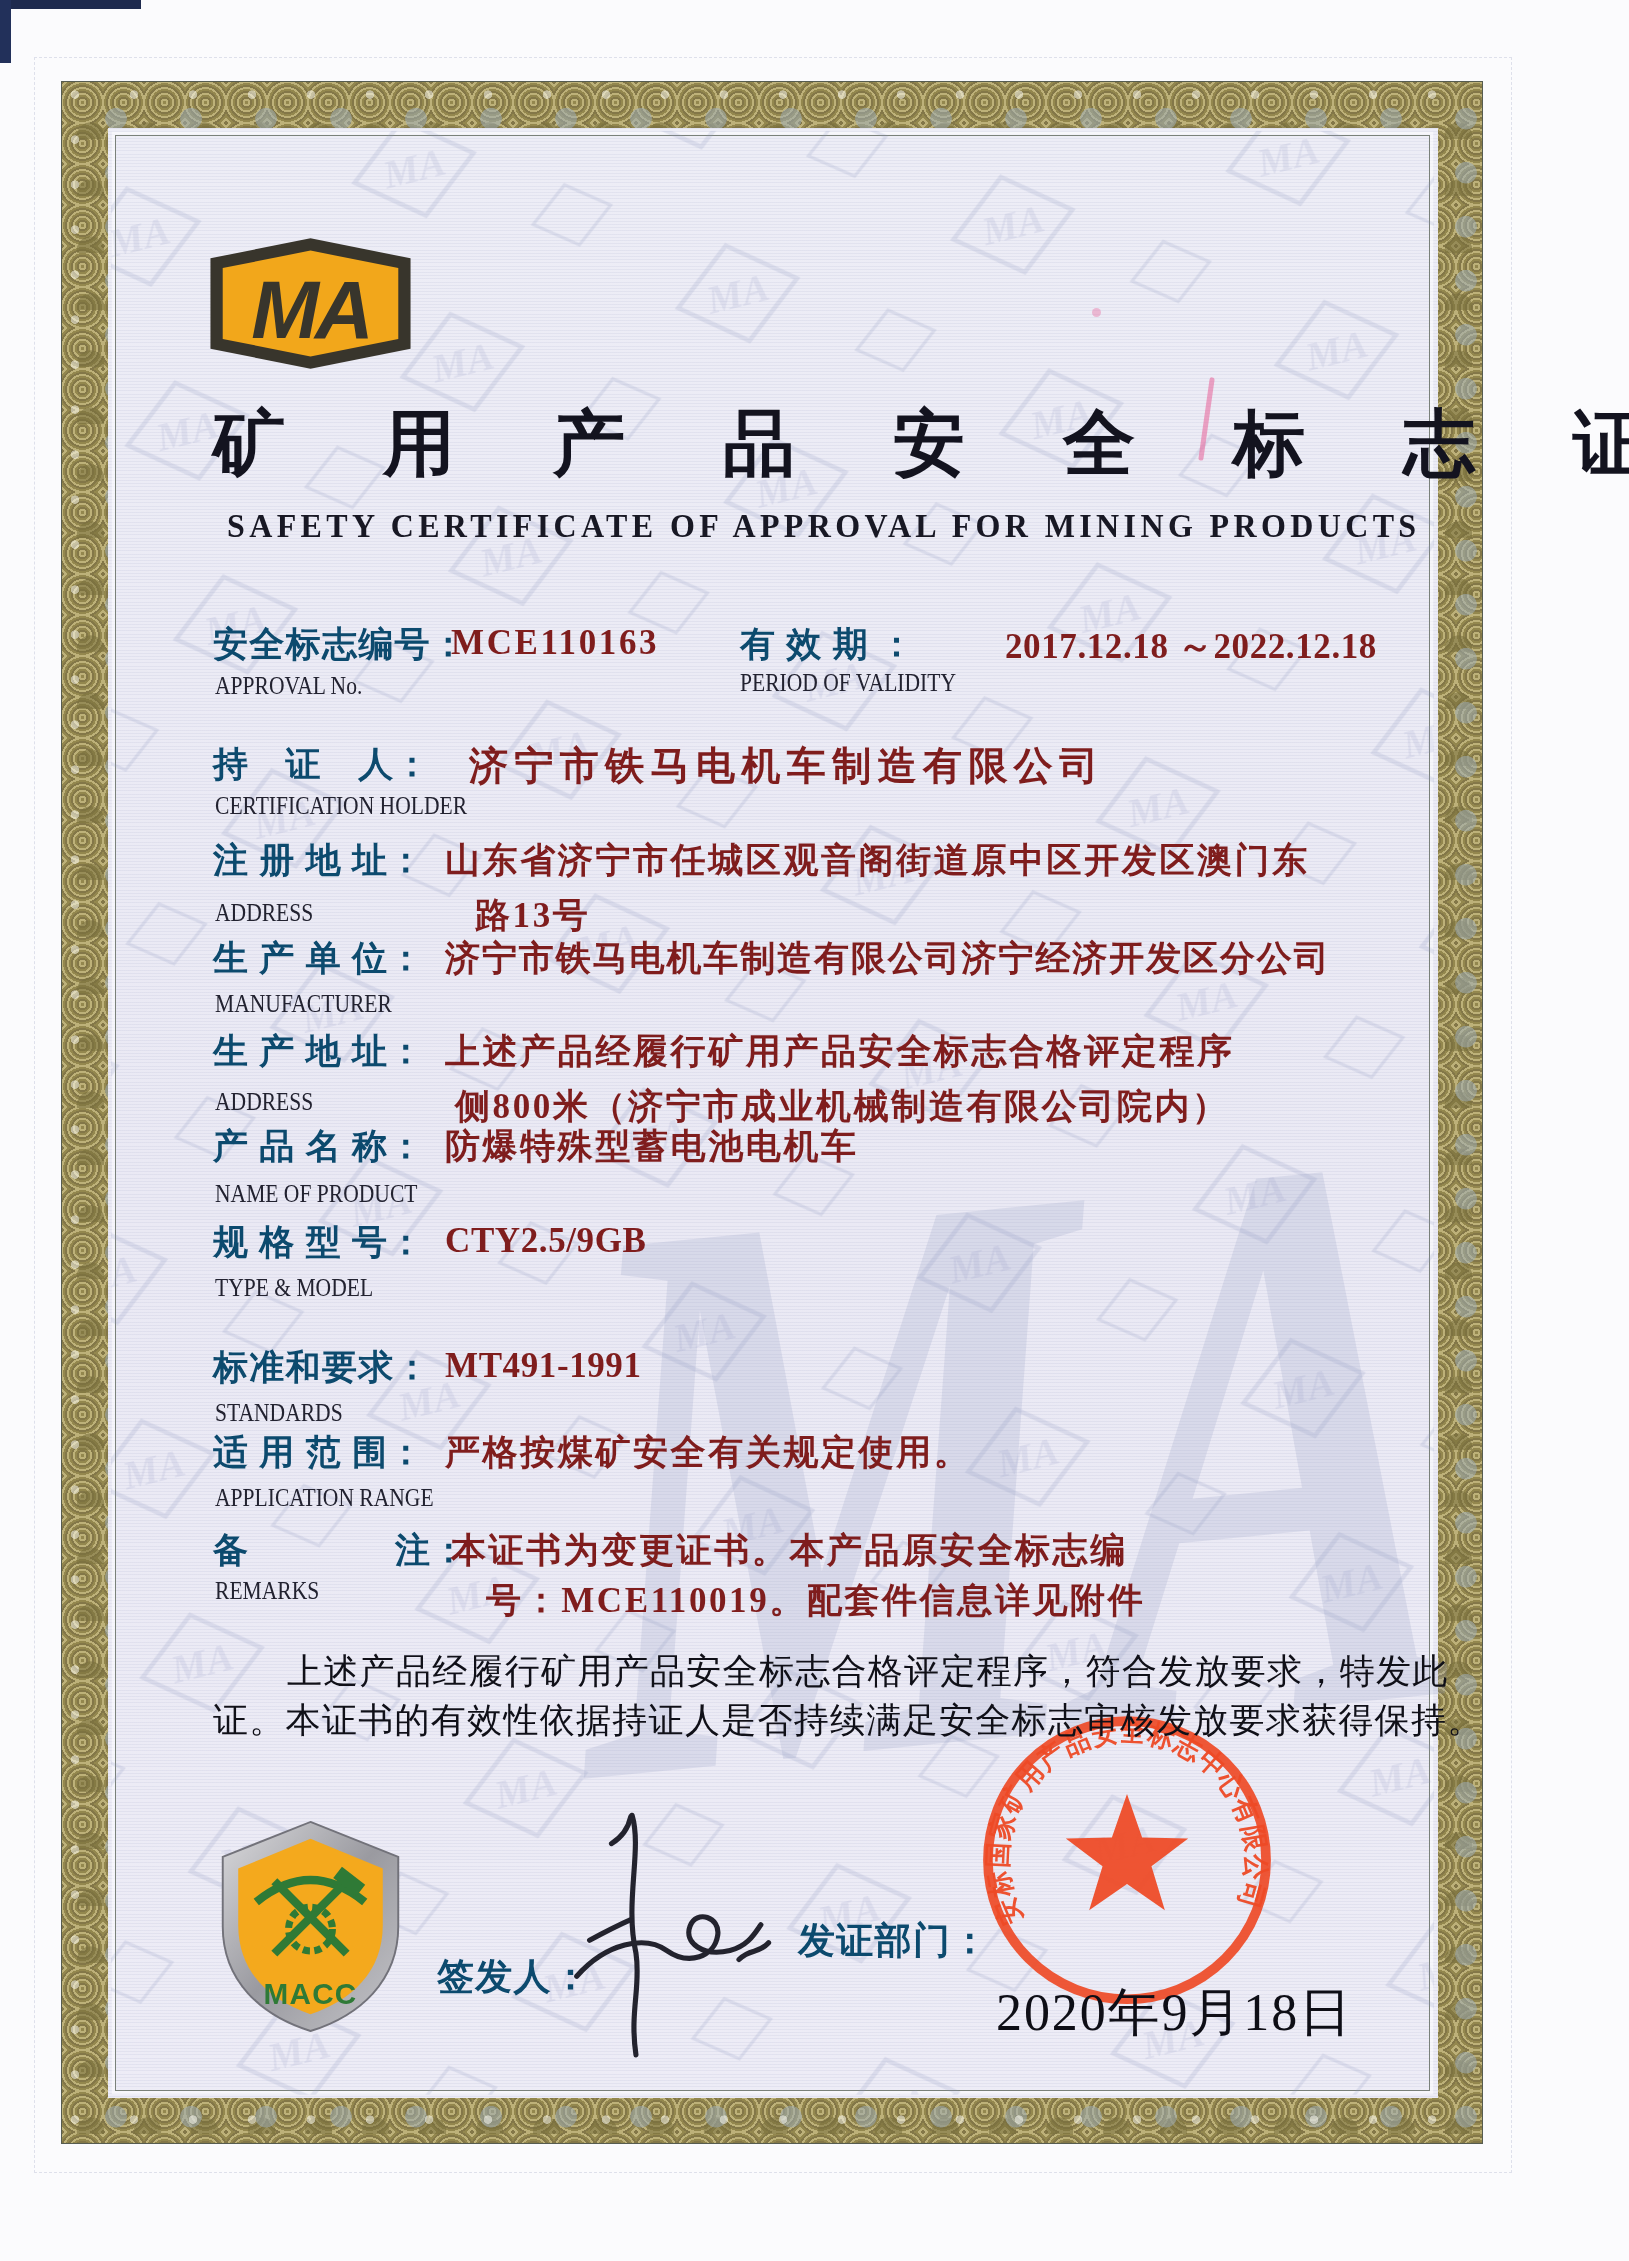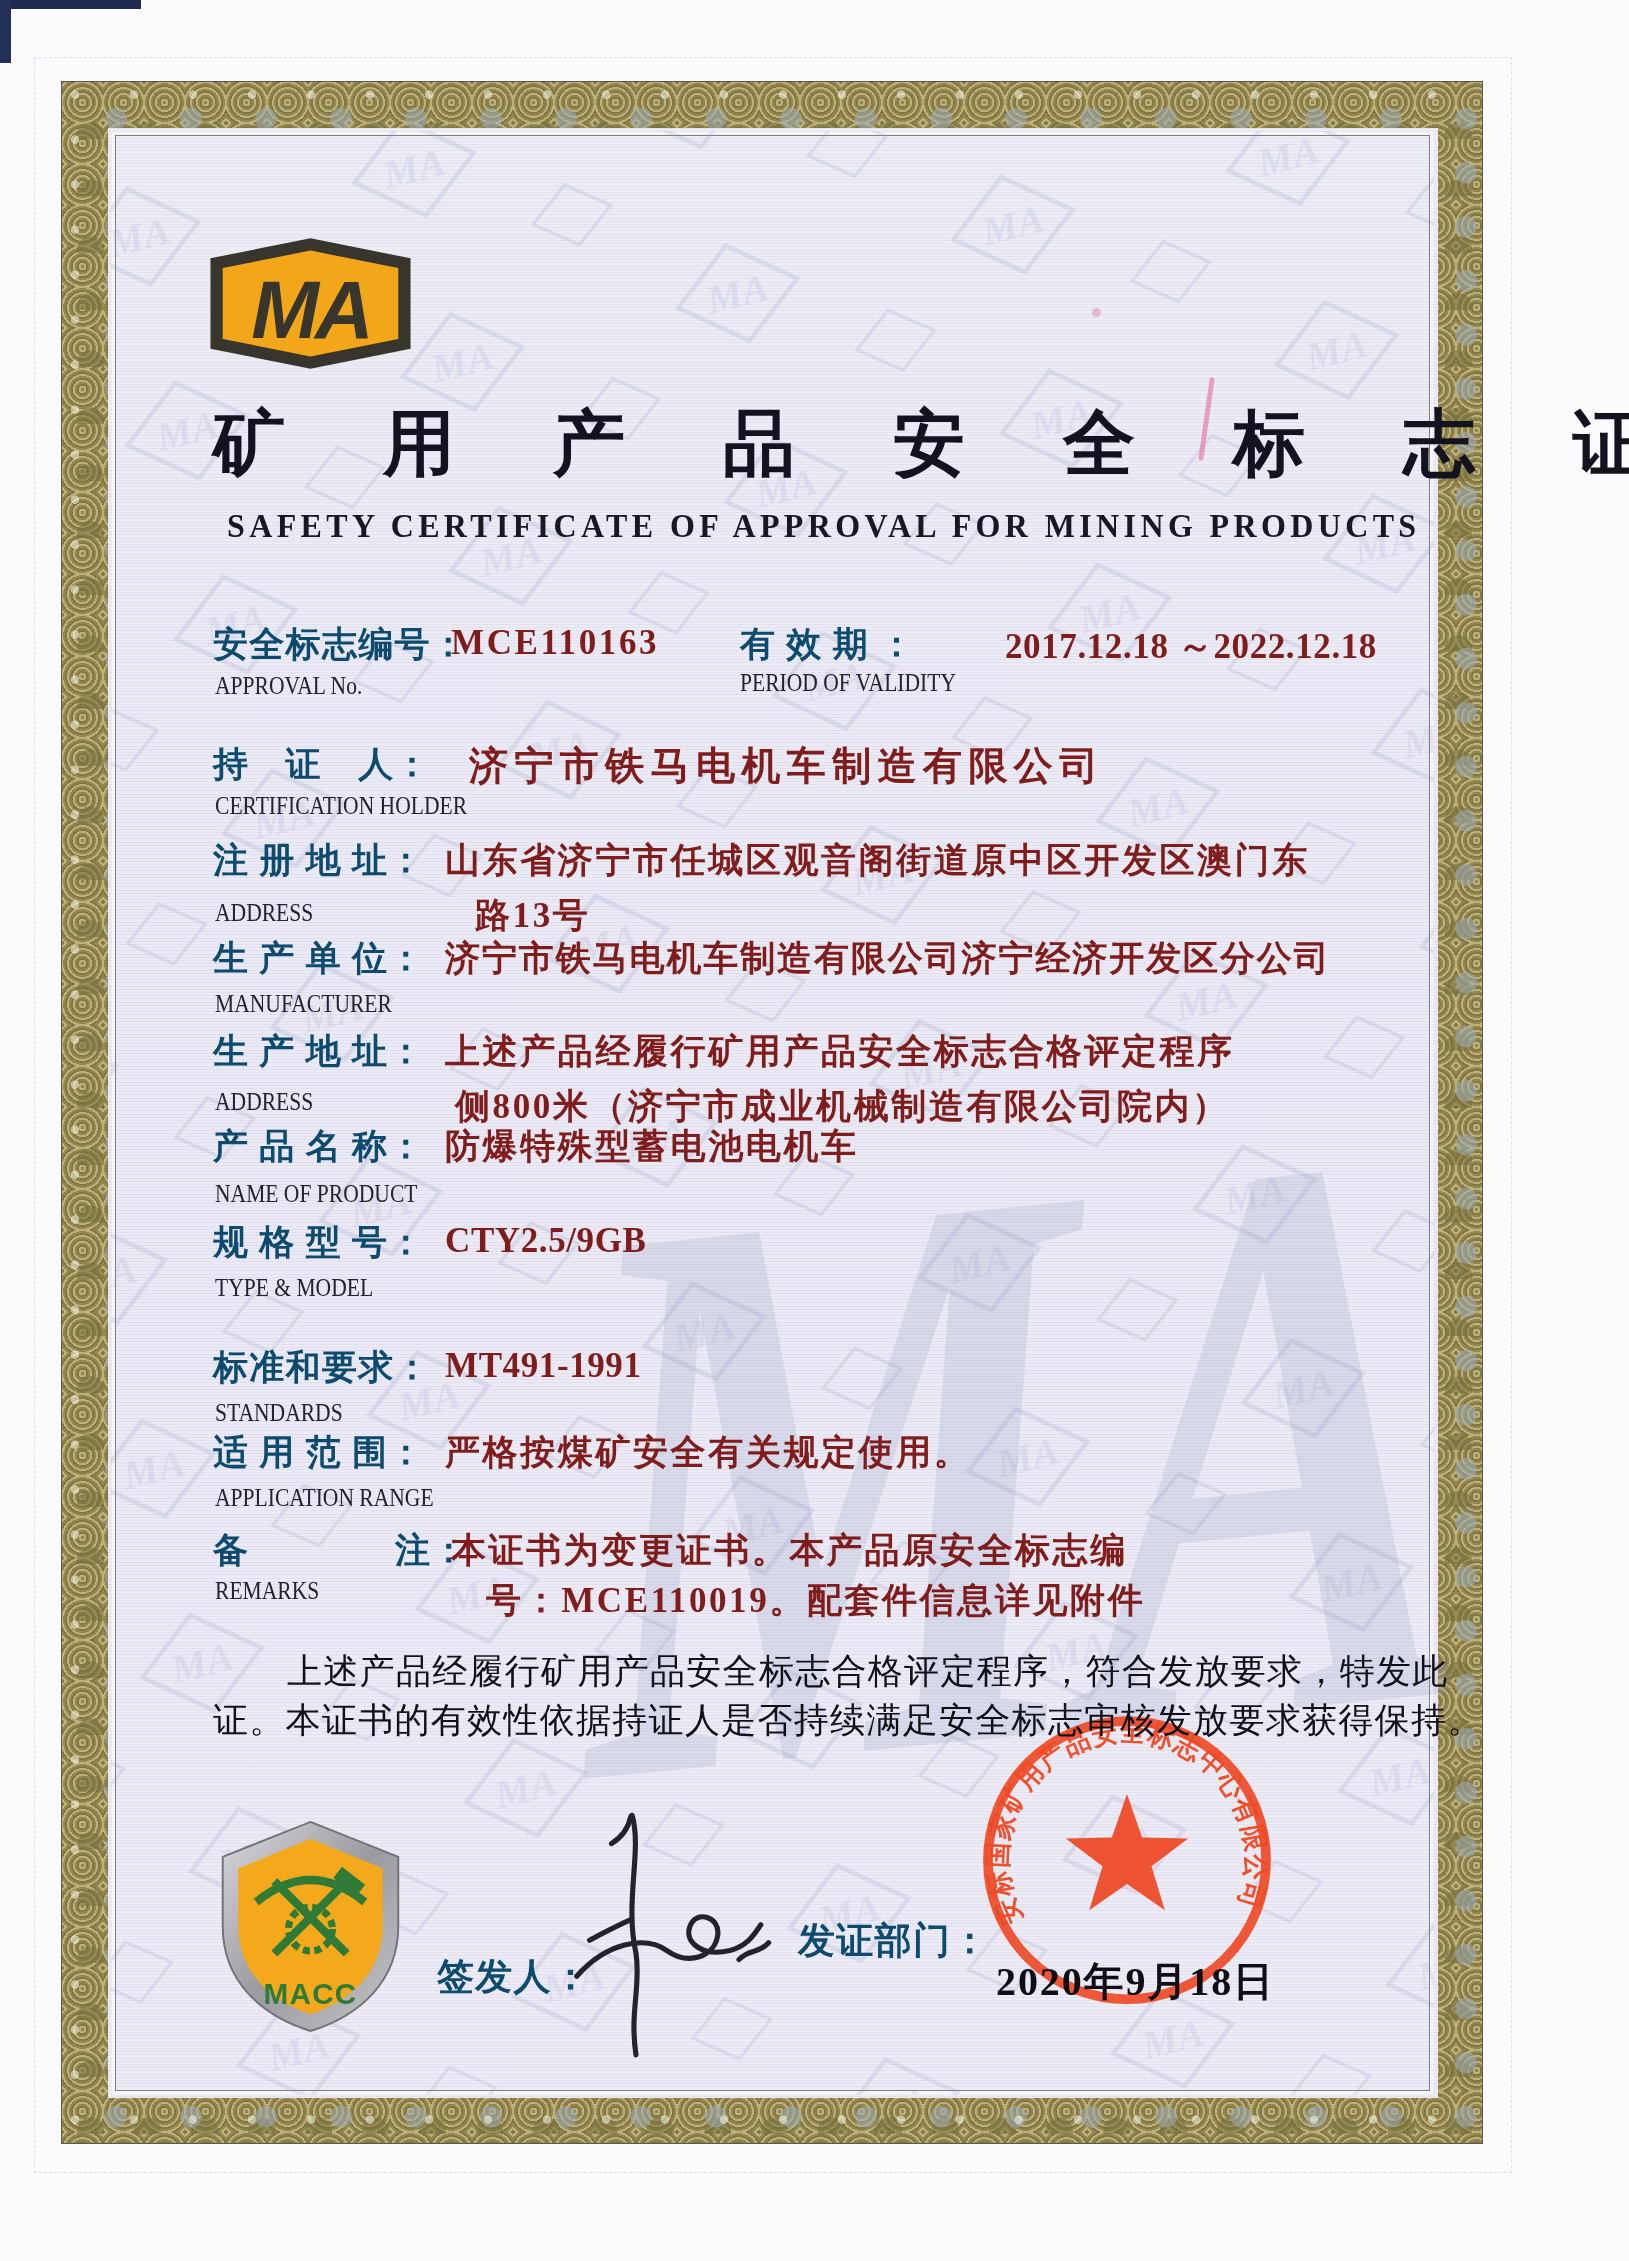--- a/index.html
+++ b/index.html
@@ -51,21 +51,21 @@
     transform:scaleX(0.88); transform-origin:left top;
   }
   .title {
     font-size:72px; font-weight:700; letter-spacing:40px; white-space:nowrap; color:#13131f;
   }
   .subtitle {
     font-size:33px; font-weight:700; letter-spacing:4.5px; white-space:nowrap; color:#181824;
     transform:scaleX(0.97); transform-origin:left top;
   }
   .para { font-size:35px; font-weight:400; letter-spacing:1.3px; white-space:nowrap; color:#101018; }
-  .date { font-size:40px; font-weight:700; letter-spacing:1.9px; white-space:nowrap; color:#0e0e16; }
+  .date { font-size:52px; font-weight:400; letter-spacing:1.9px; white-space:nowrap; color:#0e0e16;margin-top:24px; }
   .z1 { z-index:1; } .z2 { z-index:2; } .z3 { z-index:3; } .z5 { z-index:5; } .z6 { z-index:6; }
   .pink1 { left:1204px; top:377px; width:5.2px; height:84px; background:rgba(232,96,152,0.55); transform:rotate(8deg); border-radius:2.6px; }
   .pink2 { left:1092px; top:308px; width:9px; height:9px; background:rgba(232,96,152,0.38); border-radius:50%; }
 </style>
 </head>
 <body>
 
 <div class="abs edge-top"></div>
 <div class="abs edge-left"></div>
 

